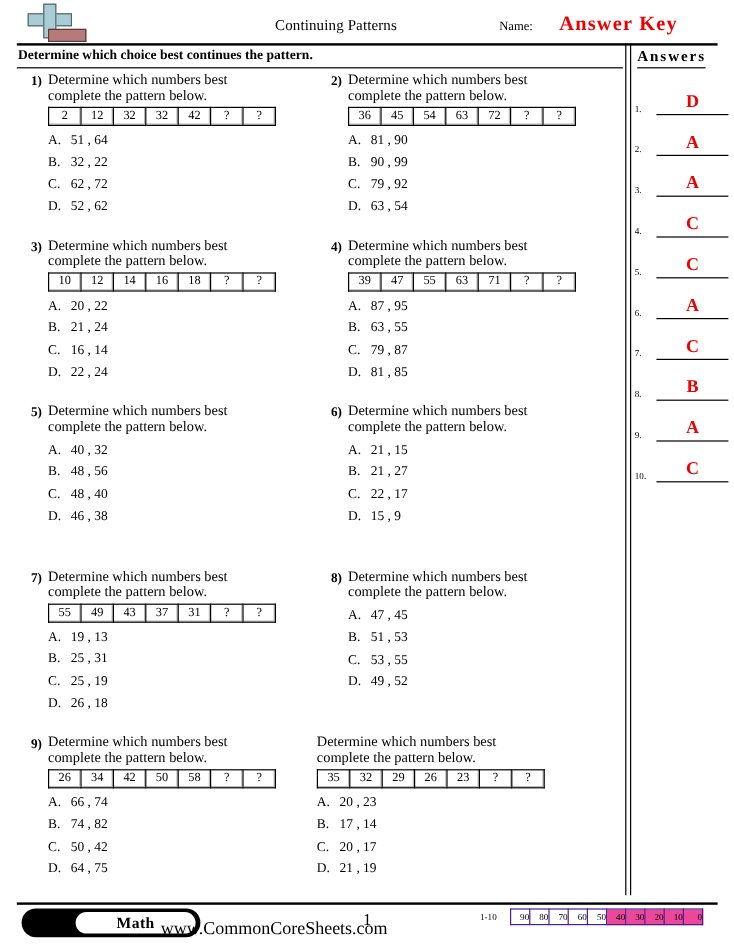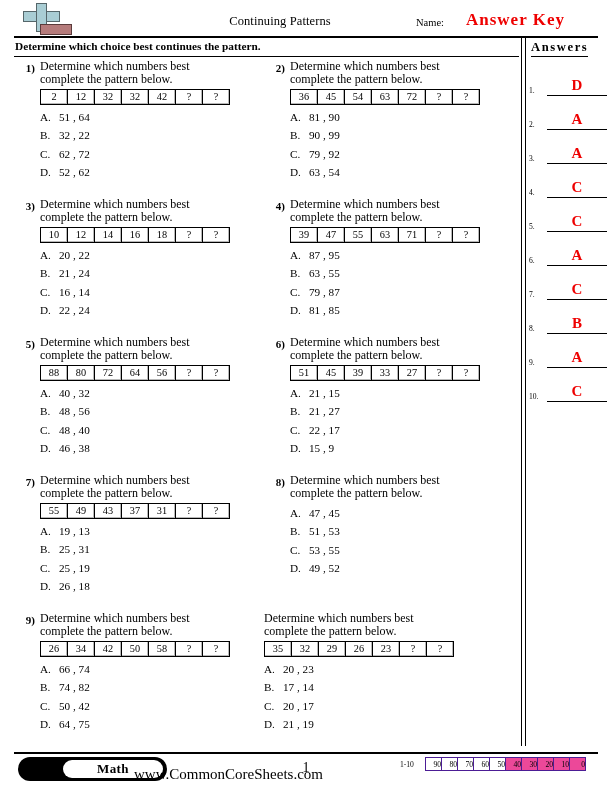--- a/index.html
+++ b/index.html
@@ -461,33 +461,20 @@
       </div>
     </div>
     <div class="prob-row">
       <div class="problem">
         <div class="prob-num">5)</div>
         <div class="prob-body">
           <div class="prob-question">
             <div>Determine which numbers best</div>
             <div>complete the pattern below.</div>
           </div>
-          <table class="seq-table">
-            <tbody>
-              <tr>
-                <td>88</td>
-                <td>80</td>
-                <td>72</td>
-                <td>64</td>
-                <td>56</td>
-                <td>?</td>
-                <td>?</td>
-              </tr>
-            </tbody>
-          </table>
           <div class="choices">
             <div class="choice">
               <span class="choice-letter">A.</span>
               <span class="choice-text">40 , 32</span>
             </div>
             <div class="choice">
               <span class="choice-letter">B.</span>
               <span class="choice-text">48 , 56</span>
             </div>
             <div class="choice">
@@ -501,33 +488,20 @@
           </div>
         </div>
       </div>
       <div class="problem">
         <div class="prob-num">6)</div>
         <div class="prob-body">
           <div class="prob-question">
             <div>Determine which numbers best</div>
             <div>complete the pattern below.</div>
           </div>
-          <table class="seq-table">
-            <tbody>
-              <tr>
-                <td>51</td>
-                <td>45</td>
-                <td>39</td>
-                <td>33</td>
-                <td>27</td>
-                <td>?</td>
-                <td>?</td>
-              </tr>
-            </tbody>
-          </table>
           <div class="choices">
             <div class="choice">
               <span class="choice-letter">A.</span>
               <span class="choice-text">21 , 15</span>
             </div>
             <div class="choice">
               <span class="choice-letter">B.</span>
               <span class="choice-text">21 , 27</span>
             </div>
             <div class="choice">

